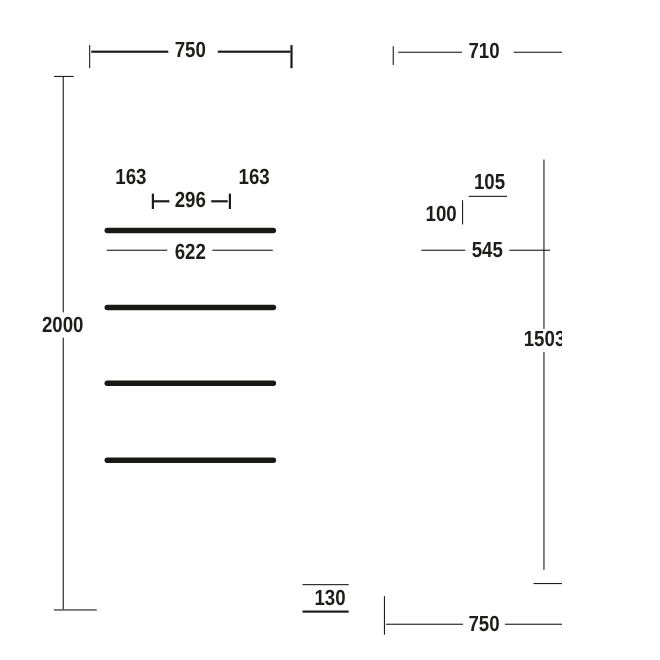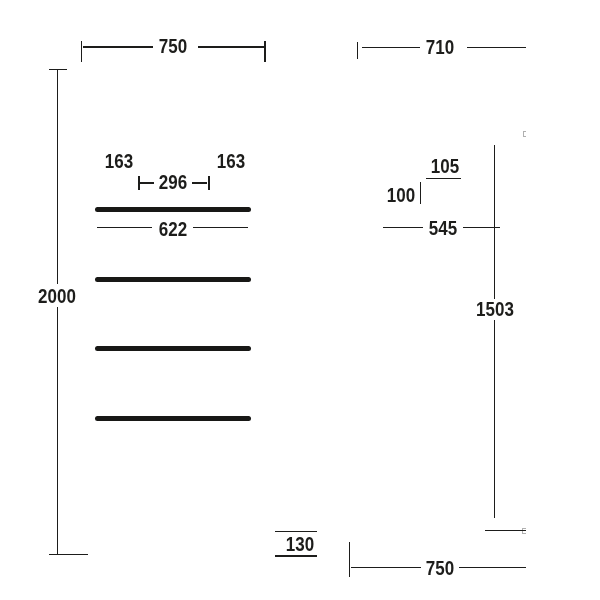--- a/index.html
+++ b/index.html
@@ -3,21 +3,21 @@
 <meta charset="utf-8">
 <style>
   :root{
     --stroke:#1d1d1b;
     --bg:#ffffff;
     --marker:#ffffff;
     --marker-border:#b0b0b0;
   }
   html,body{margin:0;padding:0;background:var(--bg);}
   .canvas{position:relative;width:511px;height:600px;background:var(--bg);overflow:hidden;
-          font-family:"Liberation Sans",sans-serif;padding-left:15px;}
+          font-family:"Liberation Sans",sans-serif;}
   .hline{position:absolute;height:1.7px;background:var(--stroke);}
   .vline{position:absolute;width:1.7px;background:var(--stroke);}
   .bar{position:absolute;left:95px;width:156px;height:5px;background:#181816;border-radius:2.5px;}
   .lbl{position:absolute;color:var(--stroke);font-weight:bold;font-size:20px;line-height:1;
        white-space:nowrap;transform:translate(-50%,-50%) scaleX(0.85);}
   .dot{position:absolute;width:5px;height:4px;background:var(--marker);
        border:1px solid var(--marker-border);box-sizing:content-box;}
 </style>
 </head>
 <body>

